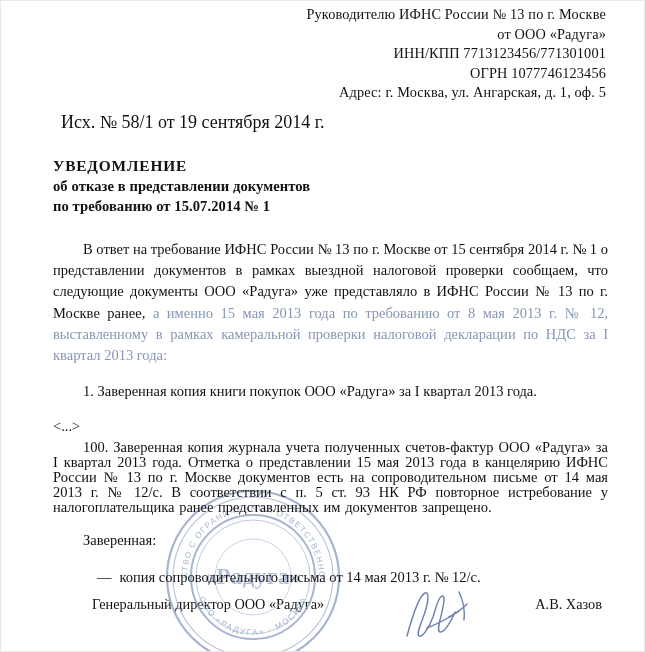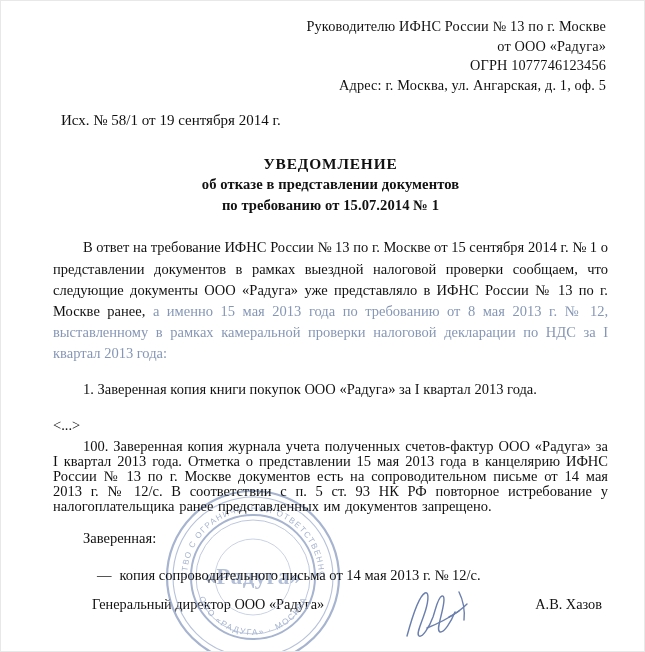--- a/index.html
+++ b/index.html
@@ -19,46 +19,46 @@
     height: 652px;
     background: #ffffff;
     border: 1px solid #e8e8e8;
     box-sizing: border-box;
     overflow: hidden;
   }
 
   .content {
     position: relative;
     z-index: 3;
-    padding: 16px 36px 0 52px;
+    padding: 4px 36px 0 52px;
     box-sizing: border-box;
     height: 100%;
   }
 
   
   .addressee {
     text-align: right;
     font-size: 14.3px;
     line-height: 19.6px;
     letter-spacing: 0.01em;
     padding-right: 2px;
   }
   .addressee div { white-space: nowrap; }
 
   
   .outgoing {
-    margin-top: 16px;
-    font-size: 15px;
+    margin-top: 10px;
+    font-size: 18px;
     line-height: 18px;
     padding-left: 8px;
   }
 
   
   .title-block {
-    text-align: center;
+    text-align: left;
     margin-top: 24px;
     font-weight: bold;
   }
   .title-main {
     font-size: 15.4px;
     letter-spacing: 0.055em;
     line-height: 21px;
   }
   .title-sub {
     font-size: 14.6px;
@@ -188,20 +188,21 @@
         <path d="M30,44 C40,40 52,34 62,27"></path>
       </g>
     </svg>
   </div>
 
   <div class="content">
 
     <div class="addressee">
       <div>Руководителю ИФНС России № 13 по г. Москве</div>
       <div>от ООО «Радуга»</div>
+      <div>ИНН/КПП 7713123456/771301001</div>
       <div>ОГРН 1077746123456</div>
       <div>Адрес: г. Москва, ул. Ангарская, д. 1, оф. 5</div>
     </div>
 
     <div class="outgoing">Исх. № 58/1 от 19 сентября 2014 г.</div>
 
     <div class="title-block">
       <div class="title-main">УВЕДОМЛЕНИЕ</div>
       <div class="title-sub">об отказе в представлении документов</div>
       <div class="title-sub">по требованию от 15.07.2014 № 1</div>

